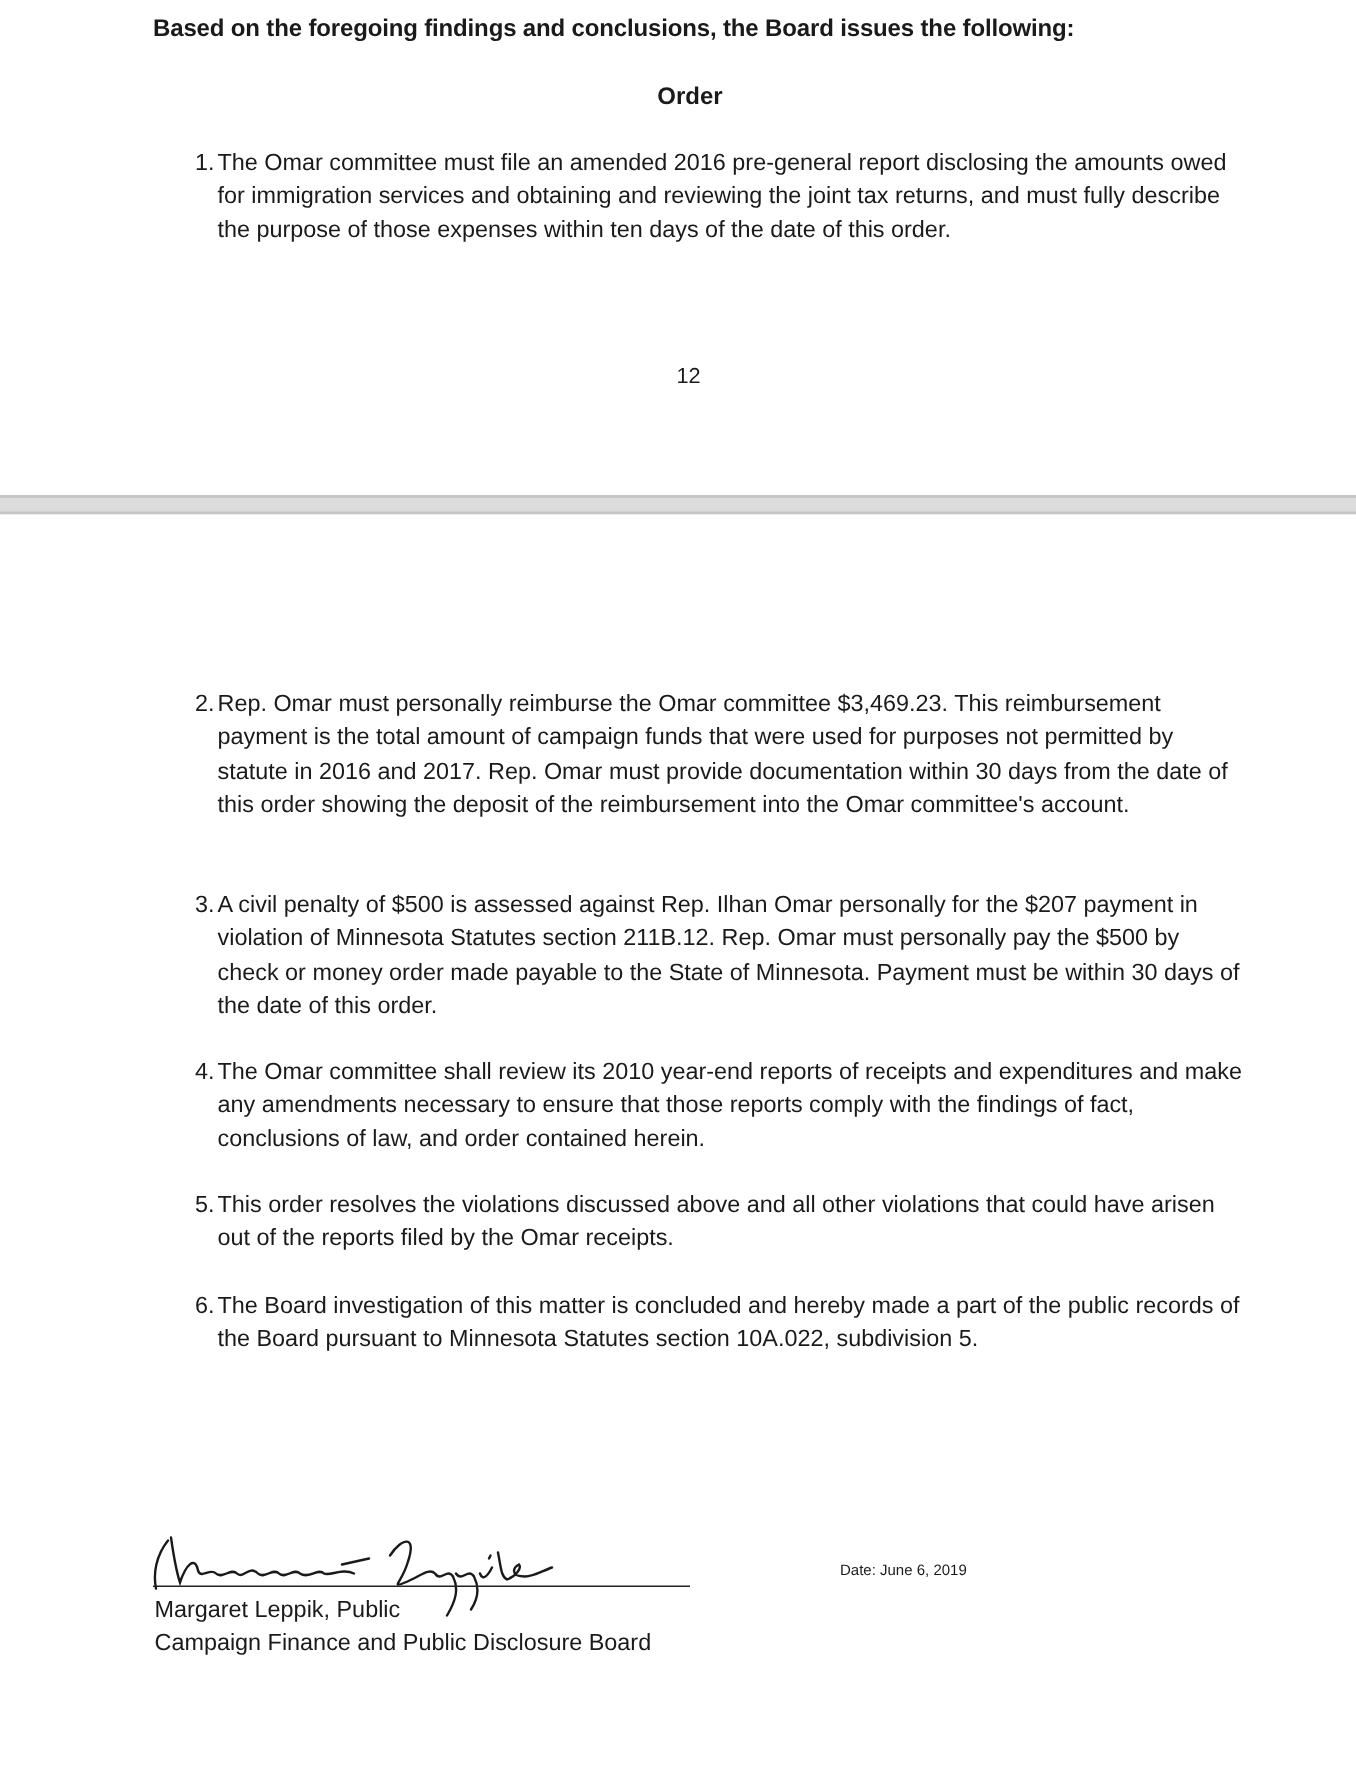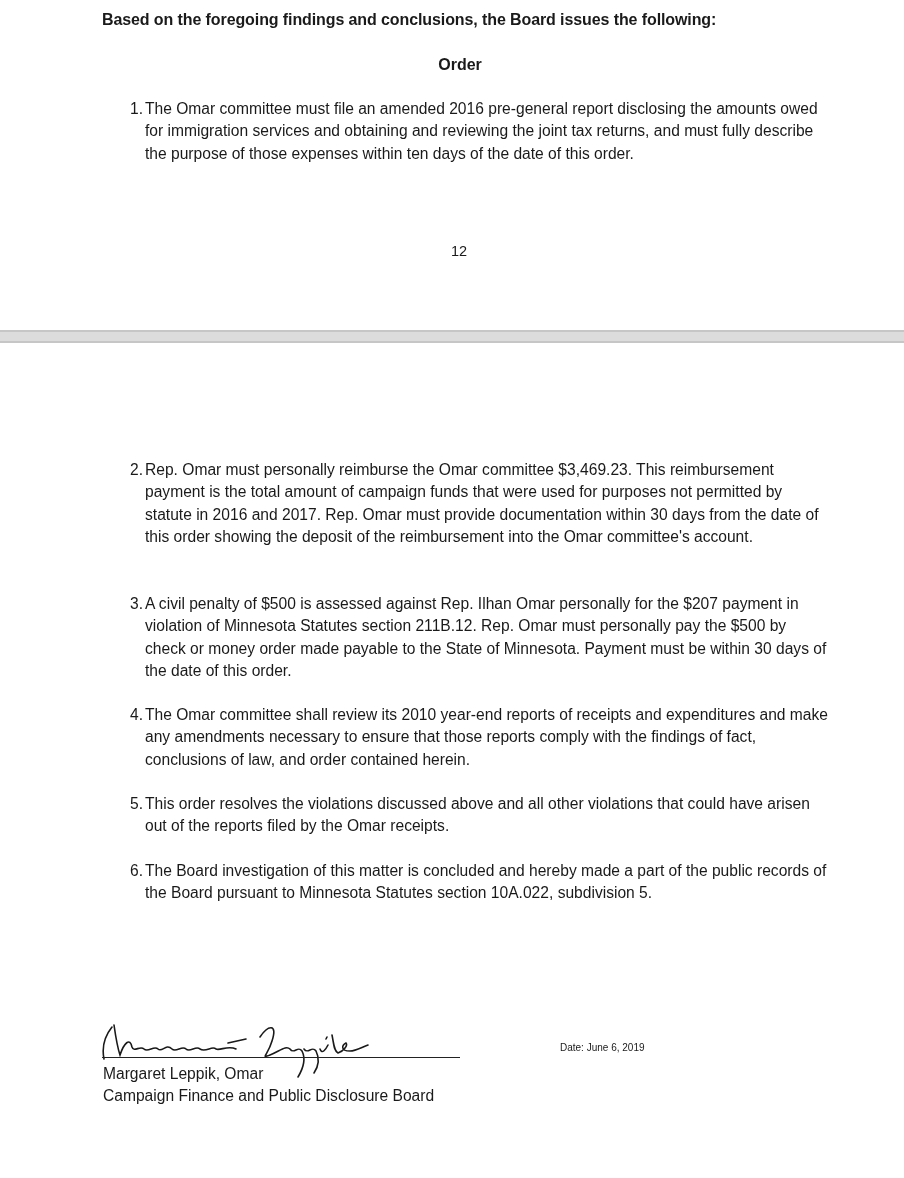--- a/index.html
+++ b/index.html
@@ -78,16 +78,16 @@
   <span class="num">6.</span>
   <div class="text">The Board investigation of this matter is concluded and hereby made a part of the public records of the Board pursuant to Minnesota Statutes section 10A.022, subdivision 5.</div>
 </div>
 
 <div class="sig-area">
   <svg class="signature-svg" viewBox="0 0 360 70">
     <path d="M12 12 C 4 22, 2 34, 4 44 M14 10 C 16 24, 18 34, 20 40 C 24 28, 30 22, 32 32 C 34 38, 40 30, 44 34 C 48 38, 54 30, 58 34 C 62 38, 66 28, 72 34 C 76 38, 82 30, 86 34 C 90 38, 96 30, 100 34 C 106 38, 112 30, 116 34 C 120 36, 128 30, 136 34 M128 28 L 146 24" fill="none" stroke="#1a1a1a" stroke-width="1.6" stroke-linecap="round"></path>
     <path d="M160 22 C 168 10, 178 8, 172 26 C 168 40, 160 44, 170 40 C 180 36, 186 30, 190 34 C 194 40, 198 30, 202 36 C 206 44, 204 52, 198 62 M204 34 C 208 40, 212 30, 216 36 C 220 44, 218 52, 214 58 M220 34 C 222 40, 226 34, 228 30 M226 24 L 227 22 M232 20 C 234 30, 234 36, 238 38 C 244 36, 248 30, 246 28 C 242 30, 240 36, 250 36 C 256 36, 262 32, 268 30" fill="none" stroke="#1a1a1a" stroke-width="1.6" stroke-linecap="round"></path>
   </svg>
   <div class="sig-line"></div>
-  <div class="signer-name">Margaret Leppik, Omar</div>
+  <div class="signer-name">Margaret Leppik, Public</div>
   <div class="signer-org">Campaign Finance and Public Disclosure Board</div>
   <div class="date-line">Date:  June 6, 2019</div>
 </div>
 
 </body></html>

